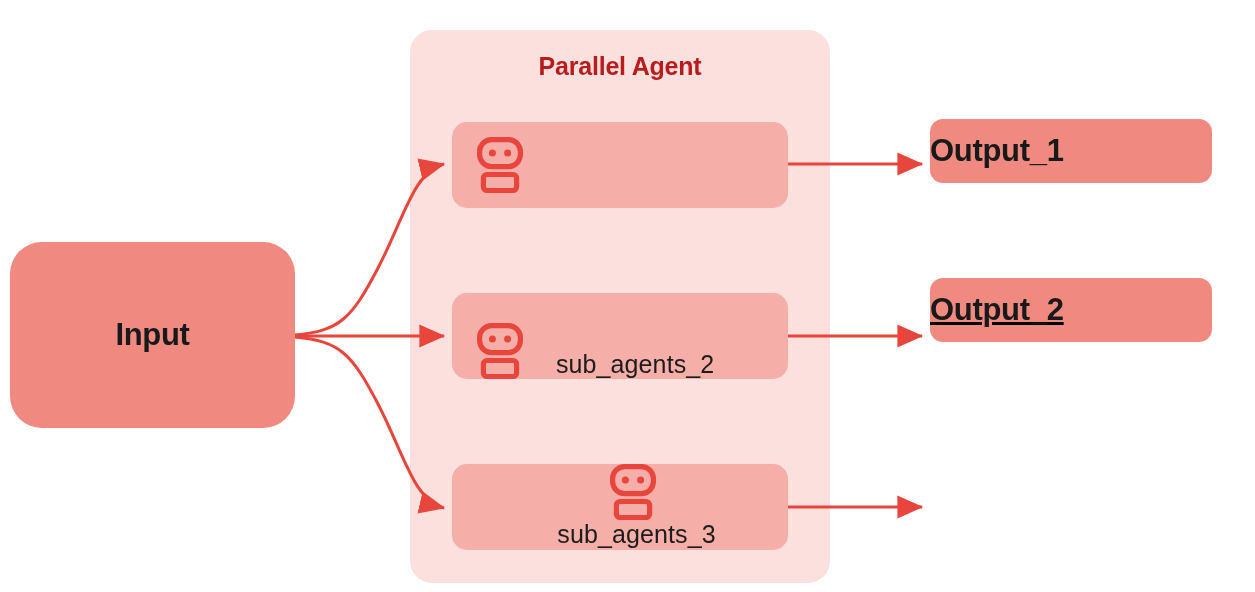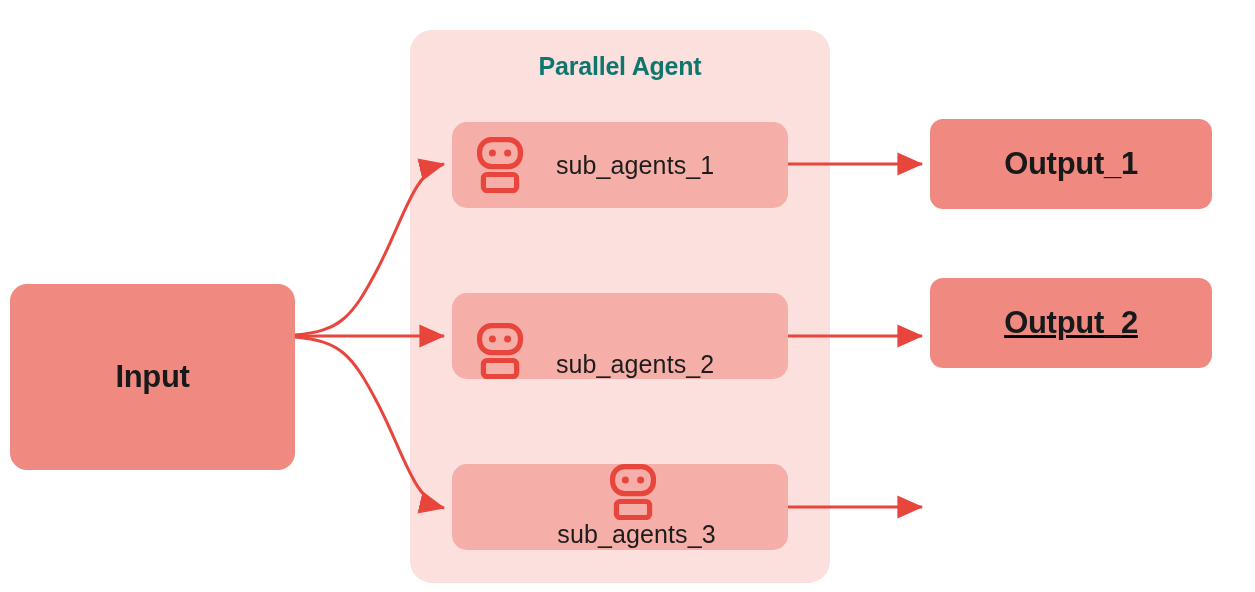--- a/index.html
+++ b/index.html
@@ -36,39 +36,38 @@
     height: 553px;
     background: #FBE0DE;
     border-radius: 22px;
   }
   .panel-title {
     position: absolute;
     left: 410px;
     top: 52px;
     width: 420px;
     text-align: center;
-    color: #0f766e;
+    color: #b91c1c;
     font-size: 25px;
     font-weight: bold;
     letter-spacing: -0.2px;
   }
 
   
   .input-node {
     position: absolute;
     left: 10px;
     top: 242px;
     width: 285px;
     height: 186px;
     background: #F08A80;
-    border-radius: 17px;
+    border-radius: 32px;
     display: flex;
     align-items: center;
     justify-content: center;
-    margin-top: 42px;
   }
   .input-label {
     color: #18191A;
     font-size: 31px;
     font-weight: bold;
     letter-spacing: -0.3px;
   }
 
   
   .subagent-card {
@@ -98,26 +97,26 @@
     font-size: 25px;
     font-weight: normal;
     letter-spacing: 0.1px;
   }
 
   
   .output-node {
     position: absolute;
     left: 930px;
     width: 282px;
-    height: 90px;
+    height: 64px;
     background: #F08A80;
     border-radius: 13px;
     display: flex;
     align-items: center;
-    justify-content: center;
+    justify-content: flex-start;
   }
   .output-node.row1 { top: 119px; }
   .output-node.row2 { top: 278px; text-decoration: underline; }
   .output-node.row3 { top: 462px; }
   .output-label {
     color: #18191A;
     font-size: 31px;
     font-weight: bold;
     letter-spacing: -0.3px;
   }
@@ -150,21 +149,20 @@
     <span class="input-label">Input</span>
   </div>
 
   <div class="subagent-card row1">
     <svg class="robot-icon" viewBox="0 0 46 56" xmlns="http://www.w3.org/2000/svg">
       <rect x="2.6" y="2.6" width="40.8" height="27" rx="12" ry="12" fill="none" stroke="#E8453C" stroke-width="5.2"></rect>
       <circle cx="15.4" cy="16.1" r="3.5" fill="#E8453C"></circle>
       <circle cx="30.6" cy="16.1" r="3.5" fill="#E8453C"></circle>
       <rect x="6.4" y="37.5" width="33.2" height="16" rx="3.6" ry="3.6" fill="none" stroke="#E8453C" stroke-width="5.2"></rect>
     </svg>
-    <span class="subagent-label">sub_agents_1</span>
   </div>
 
   <div class="subagent-card row2">
     <svg class="robot-icon" viewBox="0 0 46 56" xmlns="http://www.w3.org/2000/svg">
       <rect x="2.6" y="2.6" width="40.8" height="27" rx="12" ry="12" fill="none" stroke="#E8453C" stroke-width="5.2"></rect>
       <circle cx="15.4" cy="16.1" r="3.5" fill="#E8453C"></circle>
       <circle cx="30.6" cy="16.1" r="3.5" fill="#E8453C"></circle>
       <rect x="6.4" y="37.5" width="33.2" height="16" rx="3.6" ry="3.6" fill="none" stroke="#E8453C" stroke-width="5.2"></rect>
     </svg>
     <span class="subagent-label">sub_agents_2</span>

